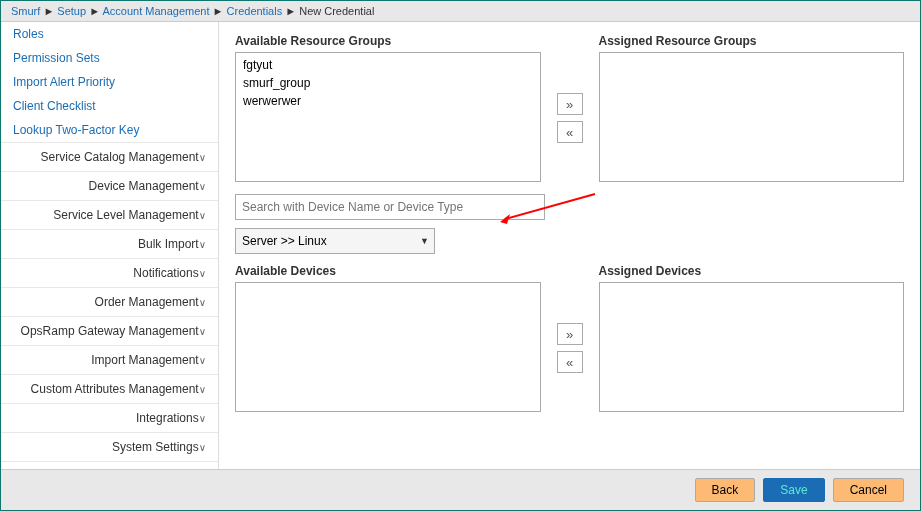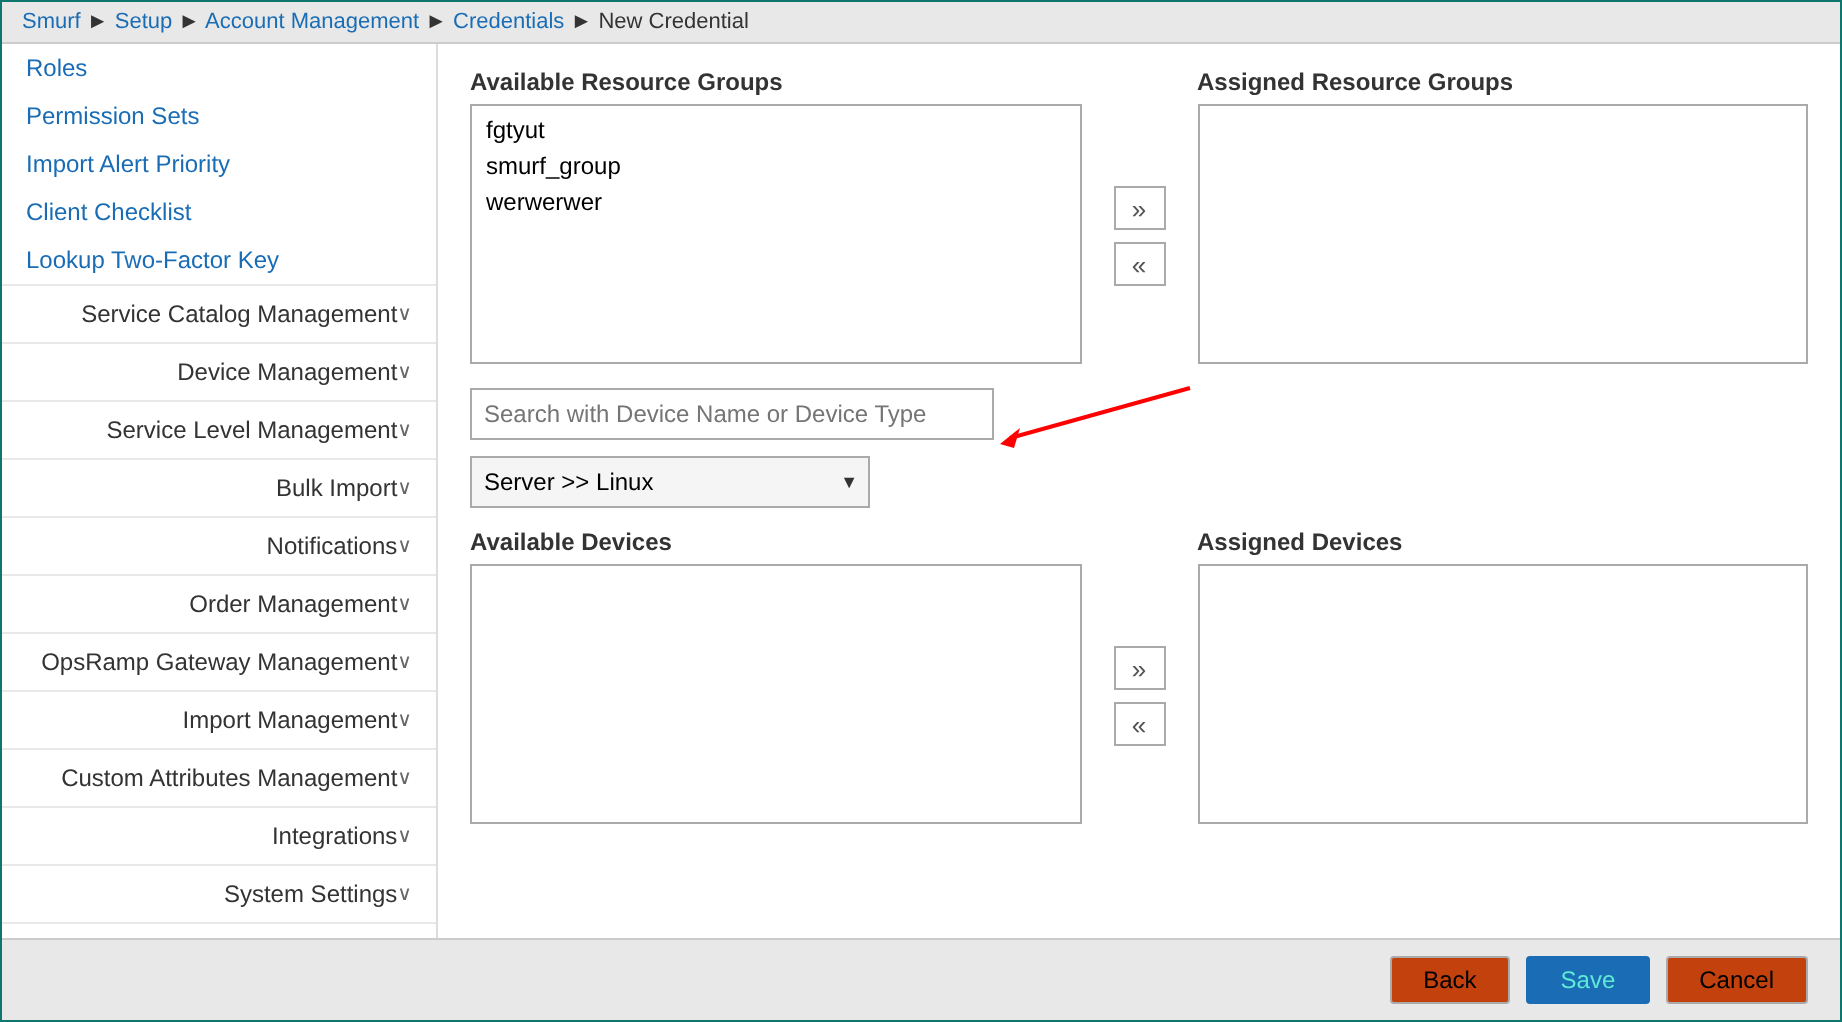--- a/index.html
+++ b/index.html
@@ -18,28 +18,28 @@
     
     .content { flex: 1; padding: 12px 16px; overflow-y: auto; background: #fff; }
     .two-col { display: flex; gap: 10px; margin-bottom: 12px; }
     .col-box { flex: 1; }
     .col-box label { font-size: 12px; font-weight: bold; color: #333; display: block; margin-bottom: 4px; }
     .listbox { width: 100%; height: 130px; border: 1px solid #aaa; background: #fff; overflow-y: auto; font-size: 12px; padding: 3px; }
     .listbox-item { padding: 2px 4px; }
     .transfer-buttons { display: flex; flex-direction: column; justify-content: center; align-items: center; gap: 6px; padding: 0 6px; margin-top: 20px; }
     .transfer-btn { background: #fff; border: 1px solid #aaa; width: 26px; height: 22px; cursor: pointer; display: flex; align-items: center; justify-content: center; font-size: 13px; color: #555; }
     .search-row { margin-bottom: 8px; display: flex; align-items: center; gap: 0; position: relative; }
-    .search-input { width: 262px; height: 26px; border: 1px solid #aaa; padding: 2px 6px; font-size: 12px; color: #aaa; }
+    .search-input { width: 310px; height: 26px; border: 1px solid #aaa; padding: 2px 6px; font-size: 12px; color: #aaa; }
     .dropdown-row { margin-bottom: 10px; }
     .device-dropdown { width: 200px; height: 26px; border: 1px solid #aaa; padding: 2px 6px; font-size: 12px; background: #f5f5f5; cursor: pointer; appearance: none; -webkit-appearance: none; }
     .dropdown-wrapper { position: relative; display: inline-block; }
     .dropdown-wrapper::after { content: "▼"; position: absolute; right: 6px; top: 50%; transform: translateY(-50%); font-size: 9px; pointer-events: none; color: #333; }
     .arrow-annotation { position: absolute; top: -5px; left: 260px; }
     .footer-bar { background: #e8e8e8; border-top: 1px solid #ccc; padding: 8px 16px; display: flex; justify-content: flex-end; gap: 8px; flex-shrink: 0; }
-    .btn { padding: 4px 16px; font-size: 12px; cursor: pointer; border: 1px solid #aaa; background: #c2410c; border-radius: 2px; }
+    .btn { padding: 4px 16px; font-size: 12px; cursor: pointer; border: 1px solid #aaa; background: #fdba74; border-radius: 2px; }
     .btn-primary { background: #1a6db5; color: #5eead4; border-color: #1a6db5; }
   </style>
 </head>
 <body>
 
 <div class="outer-border">
 
   <div class="breadcrumb-bar">
     <a>Smurf</a>
     <span> ► </span>

